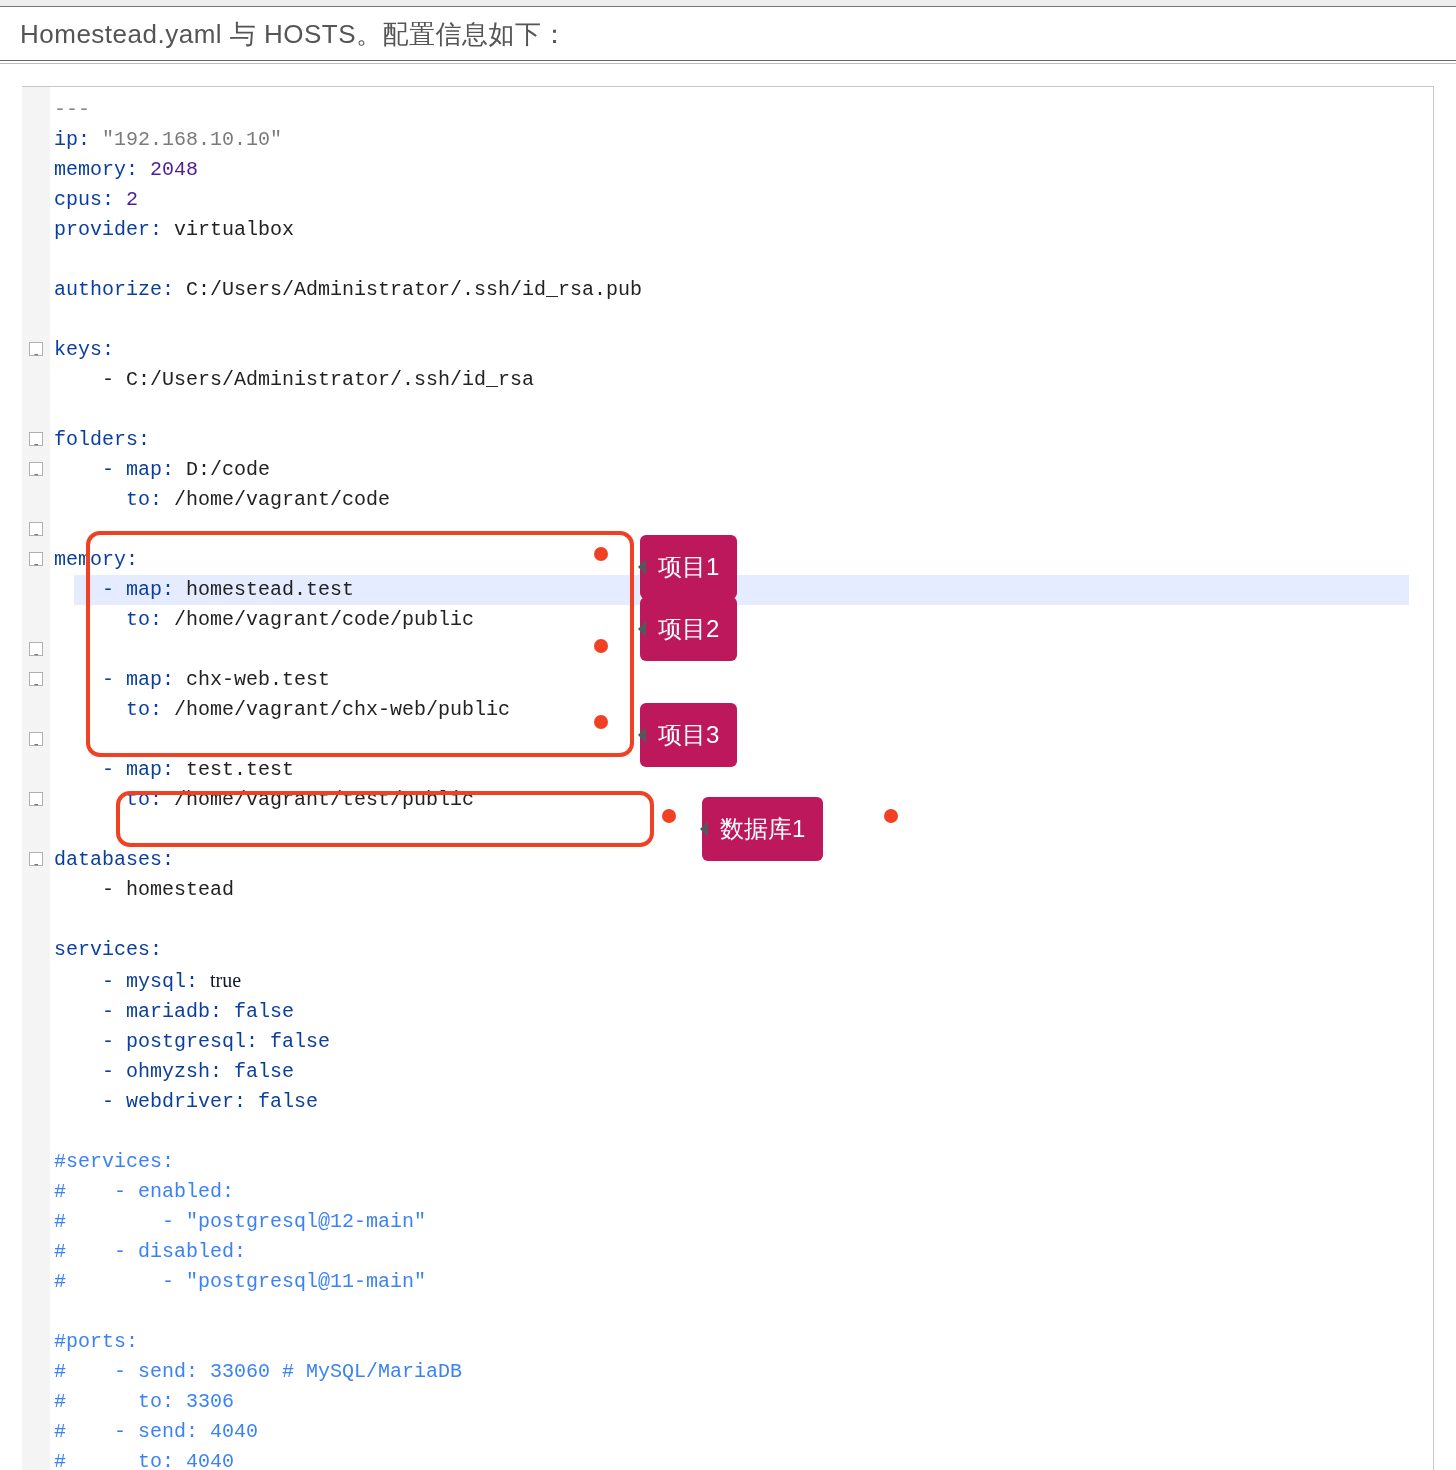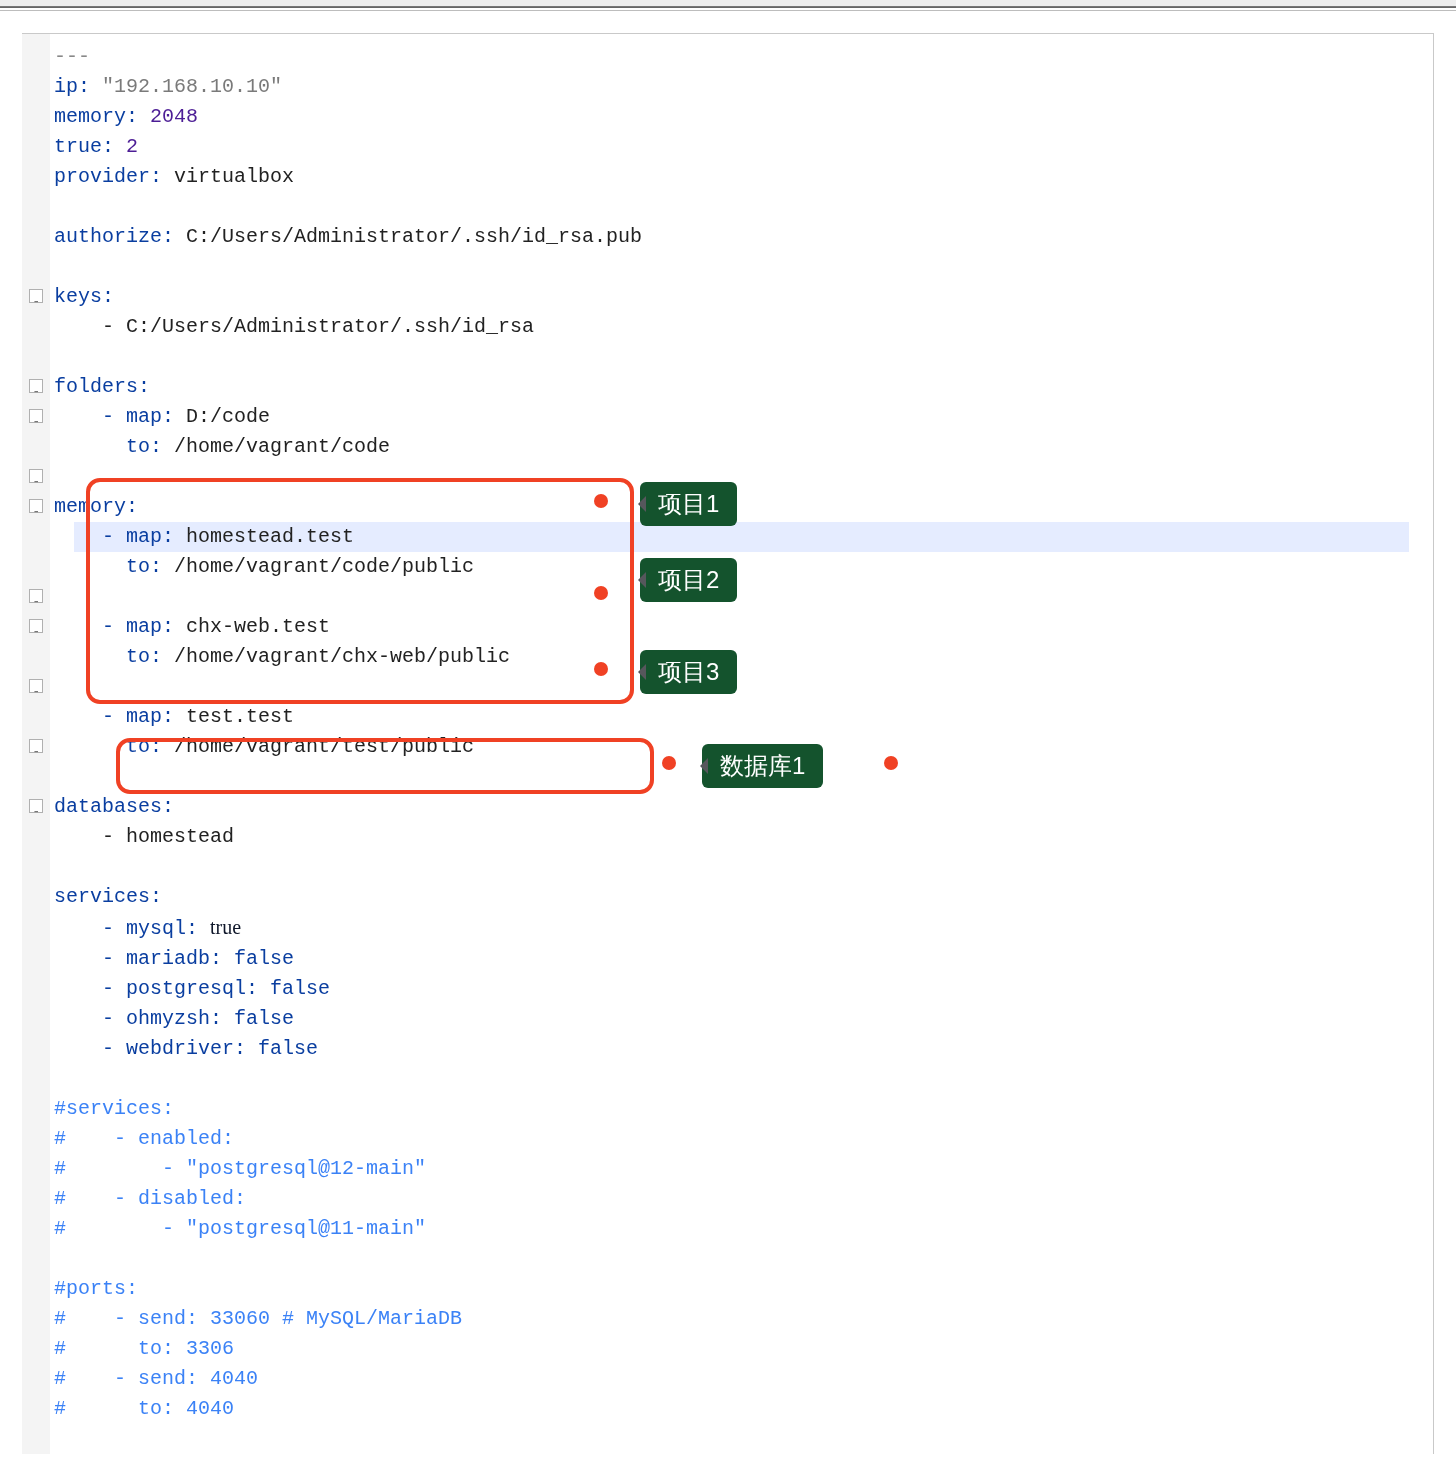--- a/index.html
+++ b/index.html
@@ -15,32 +15,33 @@
   .k{color:#0a3ea0;}    
   .n{color:#4c1d95;}    
   .s{color:#7a7a7a;}    
   .t{color:#0f172a;font-family:Liberation Serif, serif;}    
   .f{color:#0a3ea0;font-weight:normal;} 
   .c{color:#3b82f6;}    
   .d{color:#888;}       
   .highlight{position:absolute;left:52px;right:24px;height:30px;background:#e5ecff;z-index:0;}
   .box{position:absolute;border:4px solid #f04124;border-radius:14px;z-index:2;}
   .dot{position:absolute;width:14px;height:14px;border-radius:50%;background:#f04124;z-index:3;}
-  .tag{position:absolute;background:#14532d;color:#fff;font-size:24px;padding:6px 18px;border-radius:6px;z-index:3;}
+  .tag{position:absolute;background:#be185d;color:#fff;font-size:24px;padding:16px 18px;border-radius:6px;z-index:3;}
   .tag::before{content:"";position:absolute;left:-10px;top:50%;margin-top:-8px;border:8px solid transparent;border-right-color:#56575c;}
   
   .fold{position:absolute;left:0;width:28px;text-align:center;color:#888;font-family:monospace;font-size:14px;line-height:30px;z-index:1;}
   .fm{display:inline-block;width:12px;height:12px;border:1px solid #b0b0b0;background:#fff;position:relative;top:1px;}
   .fm::before{content:"-";position:absolute;left:2px;top:-4px;color:#777;font-size:14px;}
 </style>
 </head>
 <body>
 
 <div class="page">
   <div class="top-strip"></div>
+  <div class="header">Homestead.yaml 与 HOSTS。配置信息如下：</div>
   <div class="rule"></div>
   <div class="rule-light"></div>
 
   <div class="code-wrap">
     <div class="gutter"></div>
 
     <div class="highlight" style="top:488px;"></div>
 
     <div class="fold" style="top:248px;"><span class="fm"></span></div>
     <div class="fold" style="top:338px;"><span class="fm"></span></div>
@@ -49,21 +50,21 @@
     <div class="fold" style="top:458px;"><span class="fm"></span></div>
     <div class="fold" style="top:548px;"><span class="fm"></span></div>
     <div class="fold" style="top:578px;"><span class="fm"></span></div>
     <div class="fold" style="top:638px;"><span class="fm"></span></div>
     <div class="fold" style="top:698px;"><span class="fm"></span></div>
     <div class="fold" style="top:758px;"><span class="fm"></span></div>
 
 <pre class="code"><span class="d">---</span>
 <span class="k">ip:</span> <span class="s">"192.168.10.10"</span>
 <span class="k">memory:</span> <span class="n">2048</span>
-<span class="k">true:</span> <span class="n">2</span>
+<span class="k">cpus:</span> <span class="n">2</span>
 <span class="k">provider:</span> <span>virtualbox</span>
 
 <span class="k">authorize:</span> <span>C:/Users/Administrator/.ssh/id_rsa.pub</span>
 
 <span class="k">keys:</span>
     <span>- C:/Users/Administrator/.ssh/id_rsa</span>
 
 <span class="k">folders:</span>
     <span class="k">- map:</span> <span>D:/code</span>
       <span class="k">to:</span> <span>/home/vagrant/code</span>
@@ -102,21 +103,21 @@
 
 </pre>
 
     <div class="box" style="left:64px;top:444px;width:540px;height:218px;"></div>
     <div class="box" style="left:94px;top:704px;width:530px;height:48px;"></div>
 
     <div class="dot" style="left:572px;top:460px;"></div>
     <div class="tag" style="left:618px;top:448px;">项目1</div>
 
     <div class="dot" style="left:572px;top:552px;"></div>
-    <div class="tag" style="left:618px;top:524px;">项目2</div>
+    <div class="tag" style="left:618px;top:510px;">项目2</div>
 
     <div class="dot" style="left:572px;top:628px;"></div>
     <div class="tag" style="left:618px;top:616px;">项目3</div>
 
     <div class="dot" style="left:640px;top:722px;"></div>
     <div class="tag" style="left:680px;top:710px;text-align:center;">数据库1</div>
 
     <div class="dot" style="left:862px;top:722px;"></div>
   </div>
 </div>

